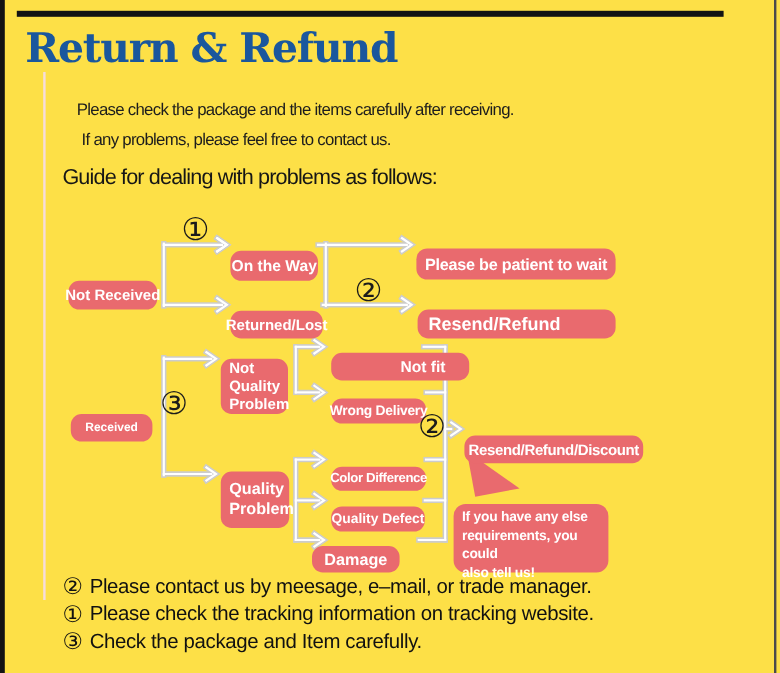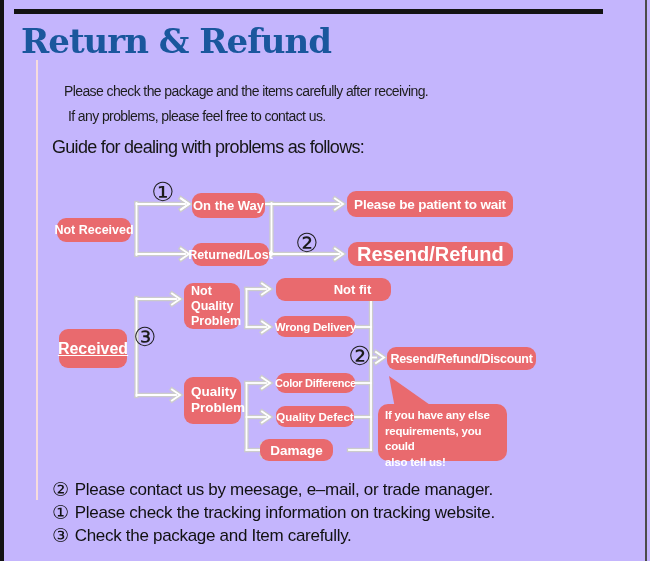--- a/index.html
+++ b/index.html
@@ -1,17 +1,17 @@
 <!DOCTYPE html>
 <html><head>
 <meta charset="utf-8">
 <style>
   html,body{margin:0;padding:0;background:#fff;}
   .page{
-    position:relative;width:650px;height:561px;background:#c4b5fd;overflow:hidden;
+    position:relative;width:650px;height:561px;background:#fde047;overflow:hidden;
     font-family:"Liberation Sans","DejaVu Sans",sans-serif;
   }
   
   .left-border{position:absolute;left:0;top:0;width:4px;height:561px;background:#131313;}
   .right-border{position:absolute;left:645px;top:0;width:2px;height:561px;background:#4b4b4b;}
   .top-rule{position:absolute;left:14px;top:9px;width:589px;height:5px;background:#131313;}
   .faint-stripe{position:absolute;left:36px;top:60px;width:2px;height:440px;background:#f6dcdd;}
   
   .title{
     position:absolute;left:21px;top:24px;margin:0;
@@ -23,32 +23,32 @@
   .intro.l2{left:68px;top:108px;}
   .guide{position:absolute;left:52px;top:137px;margin:0;font-size:18px;letter-spacing:-0.7px;color:#161616;white-space:nowrap;}
   
   svg.flow{position:absolute;left:0;top:0;z-index:1;}
   .flow-outer{stroke:#cccccc;stroke-width:4.4;fill:none;stroke-linecap:square;}
   .flow-inner{stroke:#ffffff;stroke-width:1.8;fill:none;stroke-linecap:square;}
   
   .node{
     position:absolute;z-index:2;background:#e96a6e;color:#ffffff;font-weight:bold;
     border-radius:9px;display:flex;align-items:center;justify-content:center;
-    font-size:13px;white-space:nowrap;
+    font-size:13px;white-space:nowrap;margin-top:16px;
   }
   .ml{white-space:pre-line;display:block;text-align:left;}
   .n-notrec{left:57px;top:218px;width:74px;height:24px;font-size:12.5px;}
   .n-ontheway{left:192px;top:193px;width:73px;height:25px;font-size:13px;}
   .n-retlost{left:192px;top:243px;width:77px;height:23px;font-size:12.5px;}
   .n-patient{left:347px;top:191px;width:166px;height:26px;font-size:13.5px;letter-spacing:-0.2px;}
-  .n-resend{left:348px;top:242px;width:165px;height:24px;font-size:20px;justify-content:flex-start;padding-left:9px;box-sizing:border-box;}
+  .n-resend{left:348px;top:242px;width:165px;height:24px;font-size:15px;justify-content:flex-start;padding-left:9px;box-sizing:border-box;}
   .n-nqp{left:184px;top:283px;width:56px;height:46px;font-size:12.5px;line-height:14.8px;padding:1px 0 0 7px;box-sizing:border-box;}
   .n-notfit{left:276px;top:278px;width:77px;height:23px;font-size:13px;padding-left:38px;}
   .n-wrongdel{left:276px;top:316px;width:79px;height:21px;font-size:11.5px;letter-spacing:-0.2px;}
-  .n-received{left:59px;top:329px;width:68px;height:39px;font-size:16px;text-decoration:underline;}
+  .n-received{left:59px;top:329px;width:68px;height:23px;font-size:10px;}
   .n-qp{left:184px;top:377px;width:57px;height:47px;font-size:13.5px;line-height:15.5px;padding:7px 0 0 7px;box-sizing:border-box;}
   .n-colordiff{left:276px;top:373px;width:79px;height:20px;font-size:11px;letter-spacing:-0.3px;}
   .n-qualdef{left:276px;top:406px;width:78px;height:21px;font-size:11.5px;}
   .n-damage{left:260px;top:439px;width:73px;height:22px;font-size:13.5px;text-align:center;}
   .n-rrd{left:387px;top:347px;width:149px;height:23px;font-size:12.5px;letter-spacing:-0.3px;}
   .n-bubble{left:378px;top:404px;width:129px;height:57px;font-size:11.5px;letter-spacing:-0.2px;line-height:15.5px;border-radius:10px;padding:4px 4px 0 7px;box-sizing:border-box;}
   
   .marker{
     position:absolute;z-index:3;transform:translate(-50%,-50%);
     font-family:"DejaVu Sans",sans-serif;font-size:26px;color:#1b1b1b;line-height:1;

